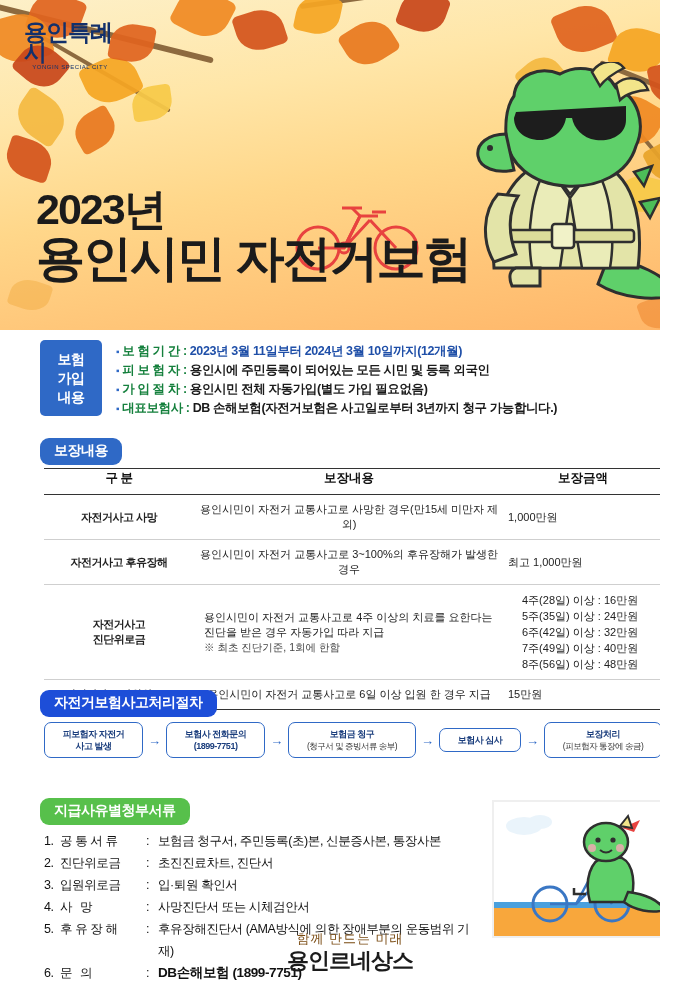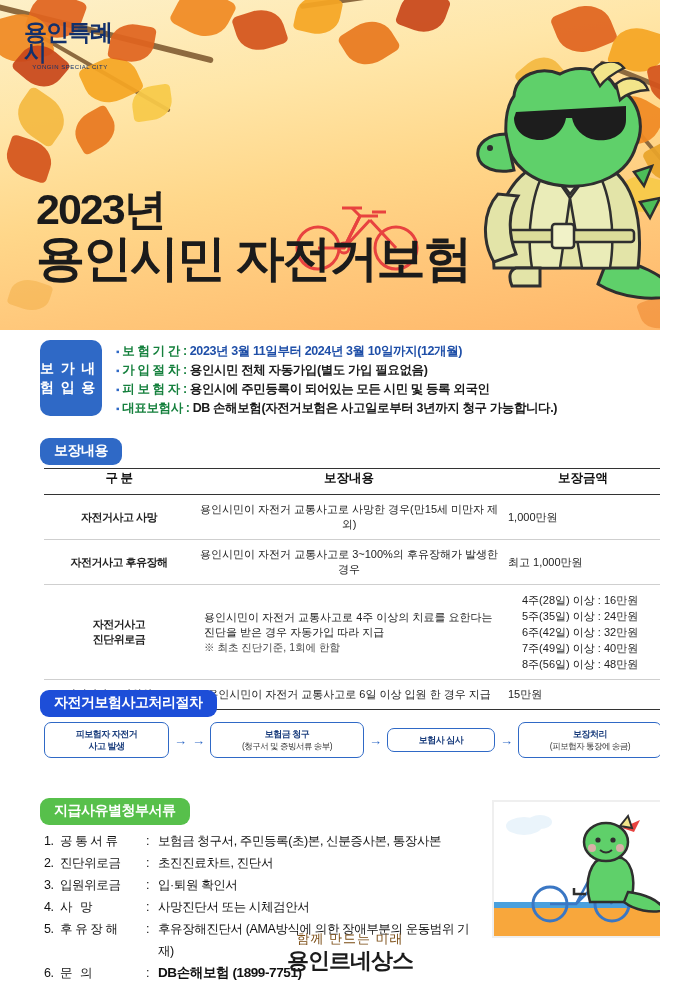--- a/index.html
+++ b/index.html
@@ -76,23 +76,23 @@
     background: #ffffff;
   }
 
   
   .join-row {
     position: absolute; top: 10px; left: 40px;
     width: 630px; display: flex; gap: 14px;
   }
   .join-badge {
     width: 62px; height: 76px; background: #2f69c6;
-    border-radius: 10px; color: #fff;
+    border-radius: 5px; color: #fff;
     font-size: 14px; font-weight: bold; line-height: 19px;
-    display: flex; flex-direction: row;
+    display: flex; flex-direction: column;
     align-items: center; justify-content: center;
     letter-spacing: -.5px;
     flex: 0 0 auto;
   }
   .join-list { padding-top: 2px; }
   .join-item {
     font-size: 12.5px; line-height: 19px; color: #1a1a1a;
     white-space: nowrap; letter-spacing: -.4px;
   }
   .join-item .dot { color: #2f69c6; font-size: 10px; }
@@ -293,27 +293,27 @@
         <span>내용</span>
       </div>
       <div class="join-list">
         <div class="join-item">
           <span class="dot">▪</span>
           <span class="lbl">보 험 기 간 :</span>
           <span class="val blue">2023년 3월 11일부터 2024년 3월 10일까지(12개월)</span>
         </div>
         <div class="join-item">
           <span class="dot">▪</span>
-          <span class="lbl">가 입 절 차 :</span>
-          <span class="val">용인시민 전체 자동가입(별도 가입 필요없음)</span>
+          <span class="lbl">피 보 험 자 :</span>
+          <span class="val">용인시에 주민등록이 되어있는 모든 시민 및 등록 외국인</span>
         </div>
         <div class="join-item">
           <span class="dot">▪</span>
-          <span class="lbl">피 보 험 자 :</span>
-          <span class="val">용인시에 주민등록이 되어있는 모든 시민 및 등록 외국인</span>
+          <span class="lbl">가 입 절 차 :</span>
+          <span class="val">용인시민 전체 자동가입(별도 가입 필요없음)</span>
         </div>
         <div class="join-item">
           <span class="dot">▪</span>
           <span class="lbl">대표보험사 :</span>
           <span class="val">DB 손해보험(자전거보험은 사고일로부터 3년까지 청구 가능합니다.)</span>
         </div>
       </div>
     </div>
 
     <div id="sec-coverage" class="sec-title">보장내용</div>
@@ -363,20 +363,24 @@
     </table>
 
     <div id="sec-flow" class="sec-title cyan">자전거보험사고처리절차</div>
 
     <div class="flow">
       <div class="fbox">
         <div>피보험자 자전거</div>
         <div>사고 발생</div>
       </div>
       <div class="farrow">→</div>
+      <div class="fbox">
+        <div>보험사 전화문의</div>
+        <div>(1899-7751)</div>
+      </div>
       <div class="farrow">→</div>
       <div class="fbox">
         <div>보험금 청구</div>
         <div class="sm">(청구서 및 증빙서류 송부)</div>
       </div>
       <div class="farrow">→</div>
       <div class="fbox">
         <div>보험사 심사</div>
       </div>
       <div class="farrow">→</div>

